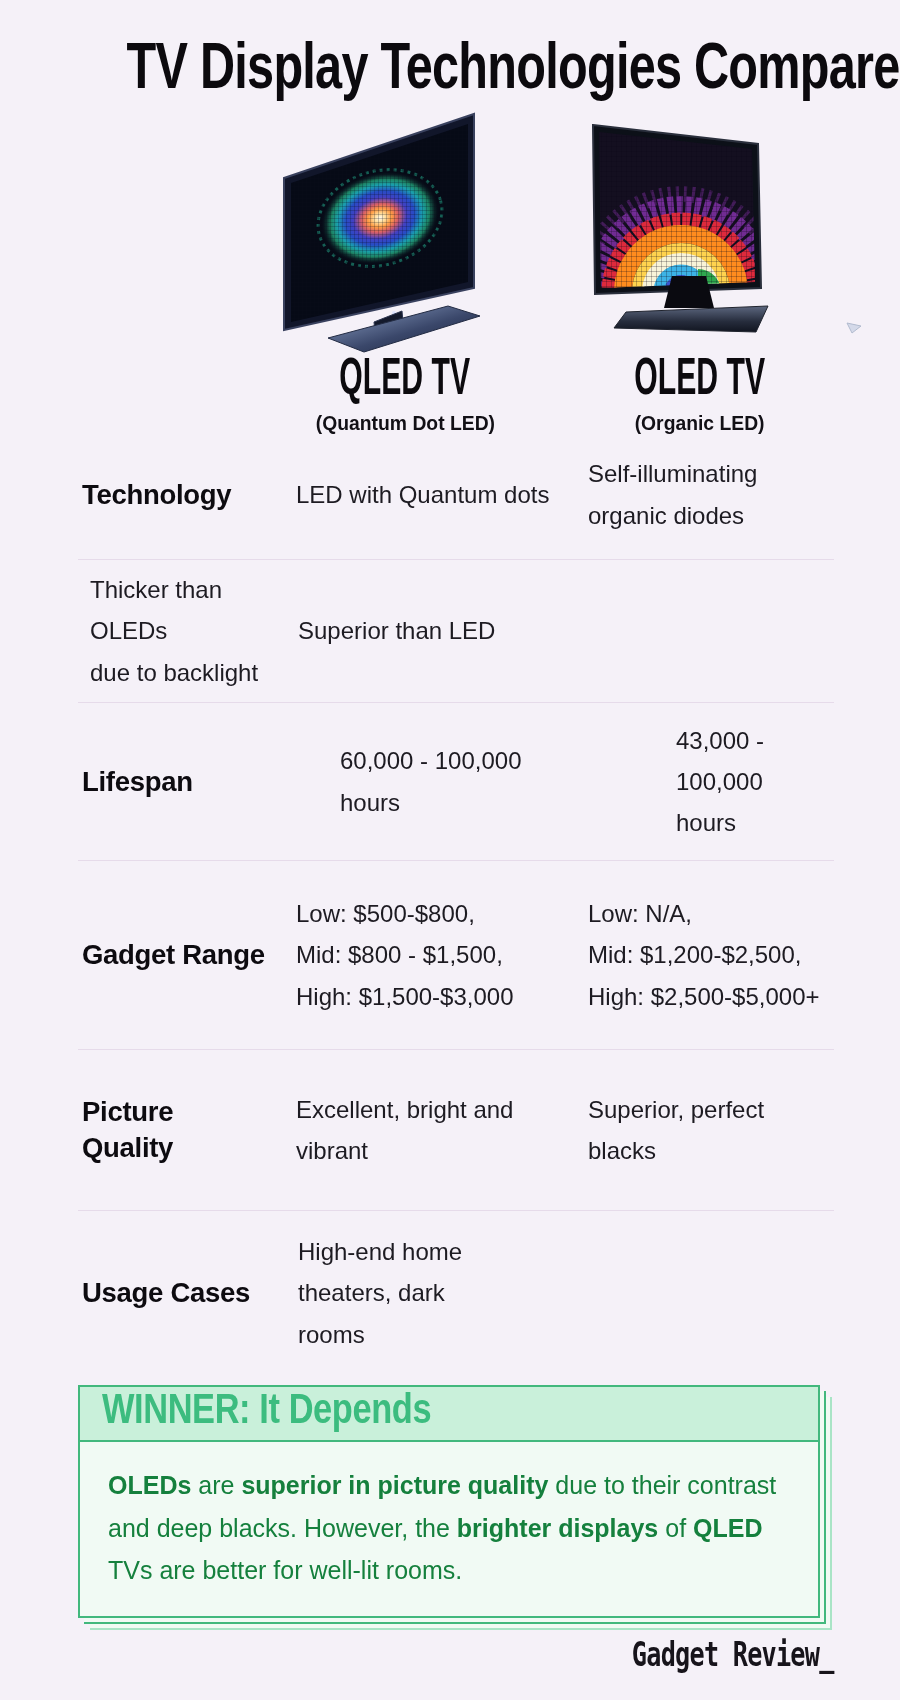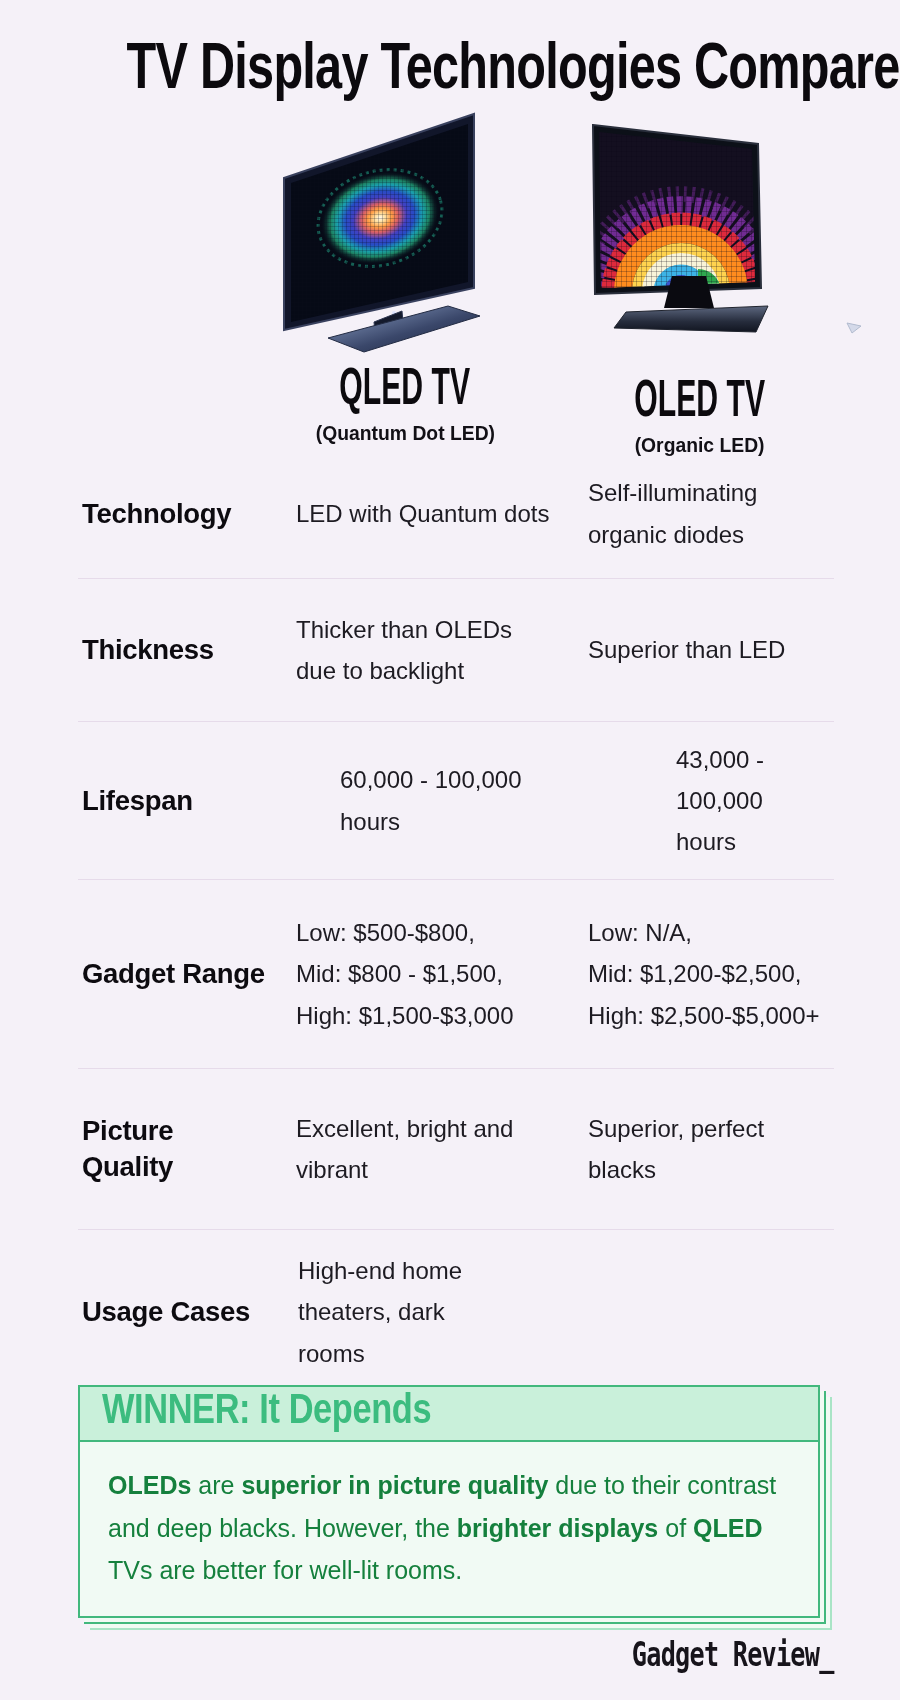--- a/index.html
+++ b/index.html
@@ -25,30 +25,30 @@
   .title{position:absolute;top:34px;left:0;width:900px;text-align:center;}
   .t-title{
     font-size:64px;font-weight:700;letter-spacing:-1px;color:#0c0a0e;
     transform:scaleX(0.76);transform-origin:center;line-height:1;
   }
   
   .tv{position:absolute;}
   .tv-qled{left:278px;top:106px;}
   .tv-oled{left:586px;top:116px;}
   
-  .col-head{position:absolute;top:360px;width:260px;text-align:center;}
+  .col-head{position:absolute;top:350px;width:260px;text-align:center;}
   .col-head.qled{left:275px;}
-  .col-head.oled{left:570px;margin-top:12px;}
+  .col-head.oled{left:570px;}
   .col-name{font-size:52px;font-weight:700;line-height:1;color:#0c0a0e;
     transform:scaleX(0.58);transform-origin:center;letter-spacing:0;}
   .col-sub{margin-top:9px;}
   .col-sub .cond{font-size:21px;font-weight:700;color:#121016;
     transform:scaleX(0.92);transform-origin:center;}
   
-  .table{position:absolute;left:78px;top:449px;width:756px;}
+  .table{position:absolute;left:78px;top:430px;width:756px;}
   .row{display:grid;grid-template-columns:206px 290px 1fr;align-items:center;}
   .row + .row{border-top:1px solid var(--divider);}
   .row:nth-child(1){height:129px;}
   .row:nth-child(2){height:143px;}
   .row:nth-child(3){height:158px;gap:44px;}
   .row:nth-child(4){height:189px;}
   .row:nth-child(5){height:161px;}
   .row:nth-child(6){height:165px;}
   .cell{white-space:pre-line;}
   .cell.label{
@@ -185,21 +185,20 @@
   </div>
 
   <div class="table">
     <div class="row">
       <div class="cell label">Technology</div>
       <div class="cell qled">LED with Quantum dots</div>
       <div class="cell oled">Self-illuminating
 organic diodes</div>
     </div>
     <div class="row">
-      <div class="cell label">Thickness</div>
       <div class="cell qled">Thicker than OLEDs
 due to backlight</div>
       <div class="cell oled">Superior than LED</div>
     </div>
     <div class="row">
       <div class="cell label">Lifespan</div>
       <div class="cell qled">60,000 - 100,000
 hours</div>
       <div class="cell oled">43,000 - 100,000
 hours</div>

